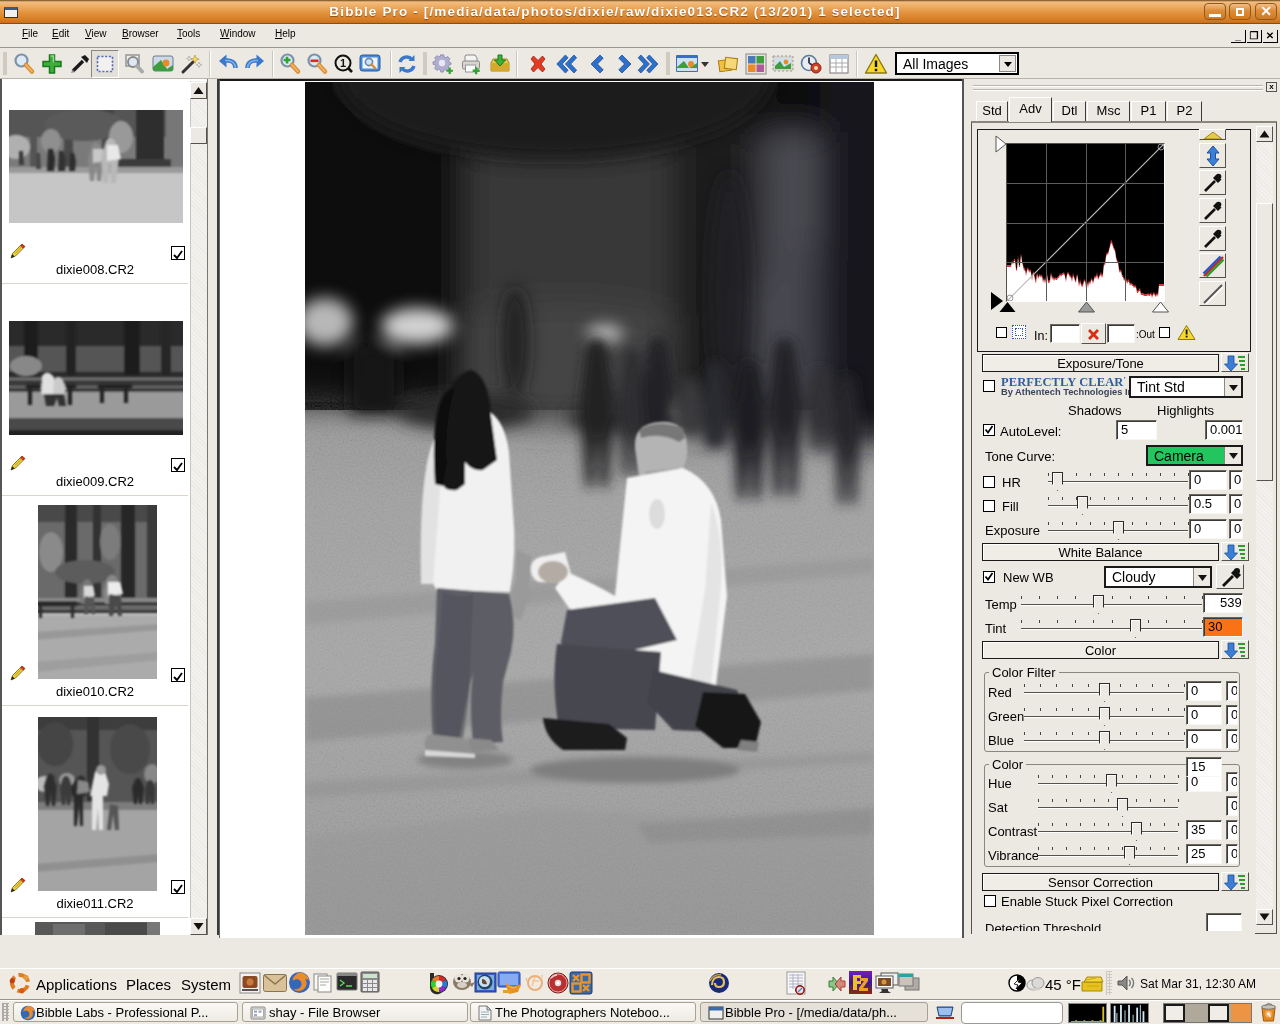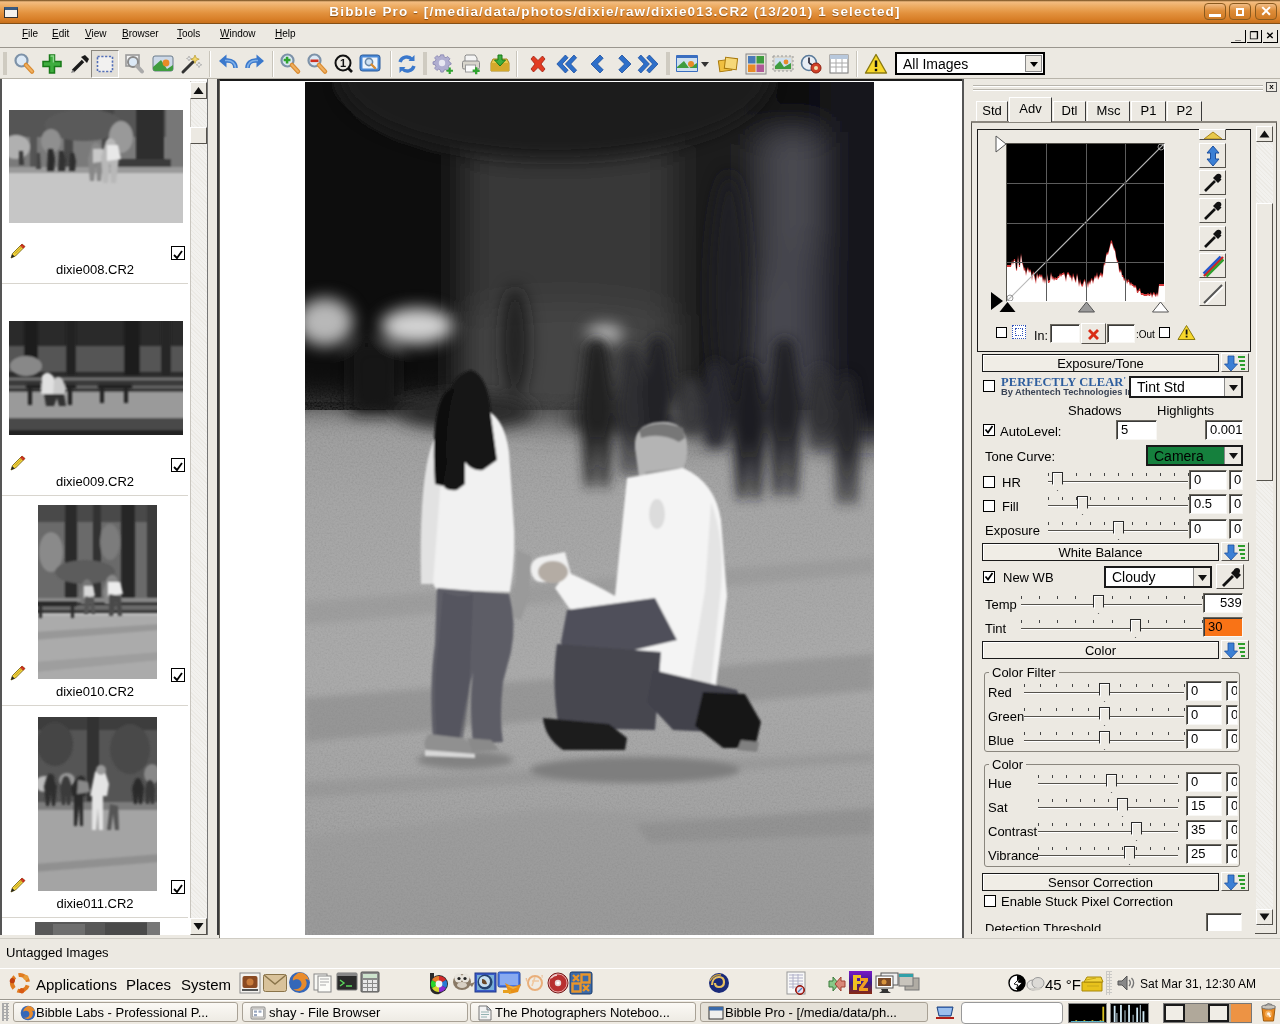--- a/index.html
+++ b/index.html
@@ -215,21 +215,21 @@
         </svg></div>
       <div class="tsep abs" style="left:856px"></div>
       <div class="ticon abs" style="left:864px;width:24px"><svg width="24" height="24" viewBox="0 0 24 24">
           <path d="M12 2.5L22.5 21h-21z" fill="#f8d82a" stroke="#8a7a10" stroke-width="1.4" stroke-linejoin="round"></path>
           <rect x="10.8" y="8.5" width="2.4" height="6.5" fill="#111"></rect>
           <rect x="10.8" y="16.8" width="2.4" height="2.4" fill="#111"></rect>
         </svg></div>
       <div class="abs" style="left:91px;top:50px;width:28px;height:28px;border:1px solid #8a867e;border-right-color:#fff;border-bottom-color:#fff;background:rgba(180,175,165,.15)"></div>
       <div class="abs" style="left:701px;top:62px;width:0;height:0;border:4px solid transparent;border-top:5px solid #333"></div>
     </div>
-<div class="abs" style="left:895px;top:52px;width:150px;height:23px;background:#fff;border:2px solid #000">
+<div class="abs" style="left:895px;top:52px;width:124px;height:23px;background:#fff;border:2px solid #000">
       <span style="position:absolute;left:6px;top:2px;font-size:14px">All Images</span>
       <span class="abs" style="right:1px;top:1px;width:17px;height:17px;background:#ece9e2;border:1px solid #888">
         <span class="abs" style="left:4px;top:6px;width:0;height:0;border:4px solid transparent;border-top:5px solid #000"></span>
       </span>
     </div>
 
 <div id="leftpanel" class="abs"></div>
     <div id="thumbs">
       <div class="abs" style="left:6px;top:107px;line-height:0"><svg width="180" height="119" viewBox="0 0 180 119">
           <filter id="tb" x="-10%" y="-10%" width="120%" height="120%">
@@ -656,21 +656,21 @@
       <div class="lbl abs" style="left:1157px;top:403px;font-size:13px">Highlights</div>
       <div class="abs" style="left:983px;top:424px;width:12px;height:12px;background:#fff;border:1px solid #000">
         <svg width="12" height="12" viewBox="0 0 12 12" style="position:absolute;left:-1px;top:-1px">
           <path d="M2.5 5.5l2.5 3 4.5-6.5" stroke="#000" stroke-width="1.7" fill="none"></path>
         </svg>
       </div>
       <div class="lbl abs" style="left:1000px;top:424px;font-size:13px">AutoLevel:</div>
       <div class="abs" style="left:1116px;top:420px;width:41px;height:20px;background:#fff;border:1px solid #6a675f;border-right-color:#f8f7f4;border-bottom-color:#f8f7f4;box-shadow:inset 1px 1px 0 #3a3a38;font-size:13px;padding:1px 0 0 4px;color:#000;overflow:hidden">5</div>
       <div class="abs" style="left:1205px;top:420px;width:38px;height:20px;background:#fff;border:1px solid #6a675f;border-right-color:#f8f7f4;border-bottom-color:#f8f7f4;box-shadow:inset 1px 1px 0 #3a3a38;font-size:13px;padding:1px 0 0 4px;color:#000;overflow:hidden">0.001</div>
       <div class="lbl abs" style="left:985px;top:449px;font-size:13px">Tone Curve:</div>
-      <div class="abs" style="left:1146px;top:445px;width:97px;height:21px;background:#15803d;border:2px solid #1a1a1a">
+      <div class="abs" style="left:1146px;top:445px;width:97px;height:21px;background:#22c55e;border:2px solid #1a1a1a">
         <span style="position:absolute;left:6px;top:1px;font-size:14px">Camera</span>
         <span class="abs" style="right:0;top:0;width:17px;height:17px;background:#ece9e2;border-left:1px solid #888"><svg width="17" height="17" viewBox="0 0 17 17">
             <path d="M4 6l4.5 6 4.5-6z" fill="#111"></path>
           </svg></span>
       </div>
       <div class="abs" style="left:983px;top:476px;width:12px;height:12px;background:#fff;border:1px solid #000"></div>
       <div class="lbl abs" style="left:1002px;top:475px;font-size:13px">HR</div>
       <div class="abs" style="left:1048px;top:473px;width:1px;height:3px;background:#444"></div>
       <div class="abs" style="left:1062px;top:473px;width:1px;height:3px;background:#444"></div>
       <div class="abs" style="left:1076px;top:473px;width:1px;height:3px;background:#444"></div>
@@ -857,21 +857,21 @@
       <div class="abs" style="left:1080px;top:799px;width:1px;height:3px;background:#444"></div>
       <div class="abs" style="left:1094px;top:799px;width:1px;height:3px;background:#444"></div>
       <div class="abs" style="left:1108px;top:799px;width:1px;height:3px;background:#444"></div>
       <div class="abs" style="left:1122px;top:799px;width:1px;height:3px;background:#444"></div>
       <div class="abs" style="left:1136px;top:799px;width:1px;height:3px;background:#444"></div>
       <div class="abs" style="left:1150px;top:799px;width:1px;height:3px;background:#444"></div>
       <div class="abs" style="left:1164px;top:799px;width:1px;height:3px;background:#444"></div>
       <div class="abs" style="left:1178px;top:799px;width:1px;height:3px;background:#444"></div>
       <div class="abs" style="left:1038px;top:807px;width:140px;height:2px;background:#55524c;border-bottom:1px solid #fff"></div>
       <div class="abs" style="left:1117px;top:798px;width:11px;height:19px;background:#ece9e2;border:1px solid #2a2a2a;clip-path:polygon(0 0,100% 0,100% 62%,50% 100%,0 62%);box-shadow:inset 1px 1px 0 #fff"></div>
-      <div class="abs" style="left:1186px;top:796px;width:36px;height:20px;background:#fff;border:1px solid #6a675f;border-right-color:#f8f7f4;border-bottom-color:#f8f7f4;box-shadow:inset 1px 1px 0 #3a3a38;font-size:13px;padding:1px 0 0 4px;color:#000;overflow:hidden">15</div>
+      <div class="abs" style="left:1186px;top:757px;width:36px;height:20px;background:#fff;border:1px solid #6a675f;border-right-color:#f8f7f4;border-bottom-color:#f8f7f4;box-shadow:inset 1px 1px 0 #3a3a38;font-size:13px;padding:1px 0 0 4px;color:#000;overflow:hidden">15</div>
       <div class="abs" style="left:1226px;top:796px;width:12px;height:20px;background:#fff;border:1px solid #6a675f;border-right-color:#f8f7f4;border-bottom-color:#f8f7f4;box-shadow:inset 1px 1px 0 #3a3a38;font-size:13px;padding:1px 0 0 4px;color:#000;overflow:hidden">0</div>
       <div class="lbl abs" style="left:988px;top:824px;font-size:13px">Contrast</div>
       <div class="abs" style="left:1038px;top:823px;width:1px;height:3px;background:#444"></div>
       <div class="abs" style="left:1052px;top:823px;width:1px;height:3px;background:#444"></div>
       <div class="abs" style="left:1066px;top:823px;width:1px;height:3px;background:#444"></div>
       <div class="abs" style="left:1080px;top:823px;width:1px;height:3px;background:#444"></div>
       <div class="abs" style="left:1094px;top:823px;width:1px;height:3px;background:#444"></div>
       <div class="abs" style="left:1108px;top:823px;width:1px;height:3px;background:#444"></div>
       <div class="abs" style="left:1122px;top:823px;width:1px;height:3px;background:#444"></div>
       <div class="abs" style="left:1136px;top:823px;width:1px;height:3px;background:#444"></div>
@@ -904,23 +904,20 @@
           <g stroke="#2d9e2d" stroke-width="2">
             <path d="M15 2h7M16 6h6M17 10h5M18 14h4"></path>
           </g>
         </svg></div>
       <div class="abs" style="left:984px;top:895px;width:12px;height:12px;background:#fff;border:1px solid #000"></div>
       <div class="lbl abs" style="left:1001px;top:894px;font-size:13px">Enable Stuck Pixel Correction</div>
       <div class="lbl abs" style="left:985px;top:921px;font-size:13px">Detection Threshold</div>
       <div class="abs" style="left:1206px;top:913px;width:36px;height:20px;background:#fff;border:1px solid #6a675f;border-right-color:#f8f7f4;border-bottom-color:#f8f7f4;box-shadow:inset 1px 1px 0 #3a3a38;font-size:13px;padding:1px 0 0 4px;color:#000;overflow:hidden"></div>
       <div class="abs" style="left:972px;top:931px;width:283px;height:4px;background:#ece9e2"></div>
     </div>
-<div id="statusbar" class="abs">
-      <span style="position:absolute;left:6px;top:6px;font-size:13px">Untagged Images</span>
-    </div>
 
 <div id="gpanel" class="abs"></div>
 <div class="abs" style="left:36px;top:976px;font-size:15px">Applications</div>
 <div class="abs" style="left:126px;top:976px;font-size:15px">Places</div>
 <div class="abs" style="left:181px;top:976px;font-size:15px">System</div>
 <div class="abs" style="left:1045px;top:976px;font-size:15px">45 °F</div>
 <div class="abs" style="left:1140px;top:977px;font-size:12px;white-space:nowrap">Sat Mar 31, 12:30 AM</div>
 <div id="taskbar" class="abs"></div>
 <div class="taskbtn abs" style="left:13px;width:225px">
       <span style="position:absolute;left:22px;top:2px">Bibble Labs - Professional P...</span>

